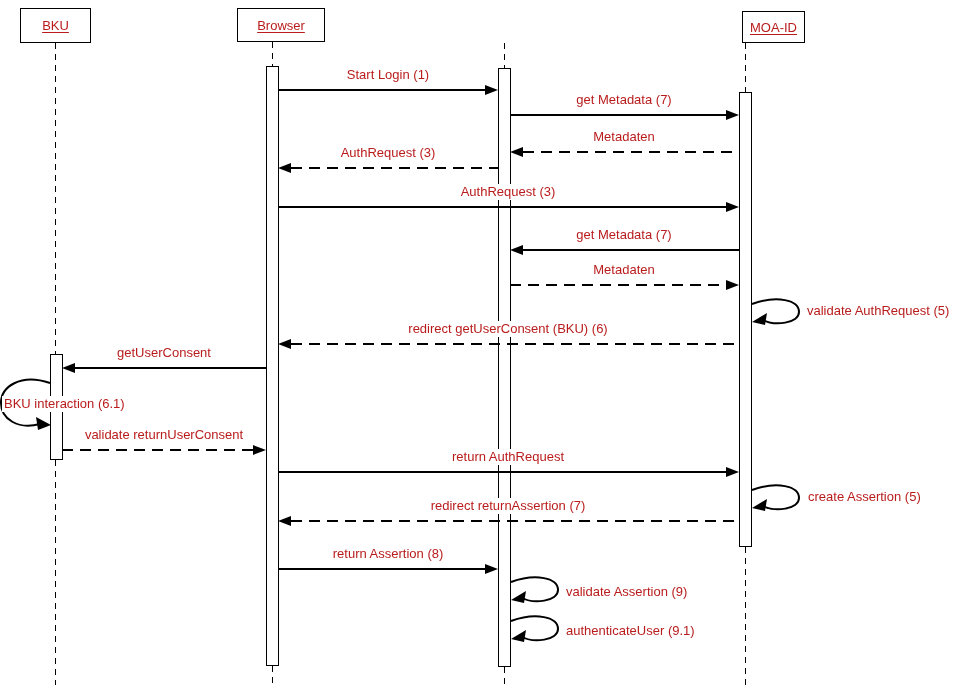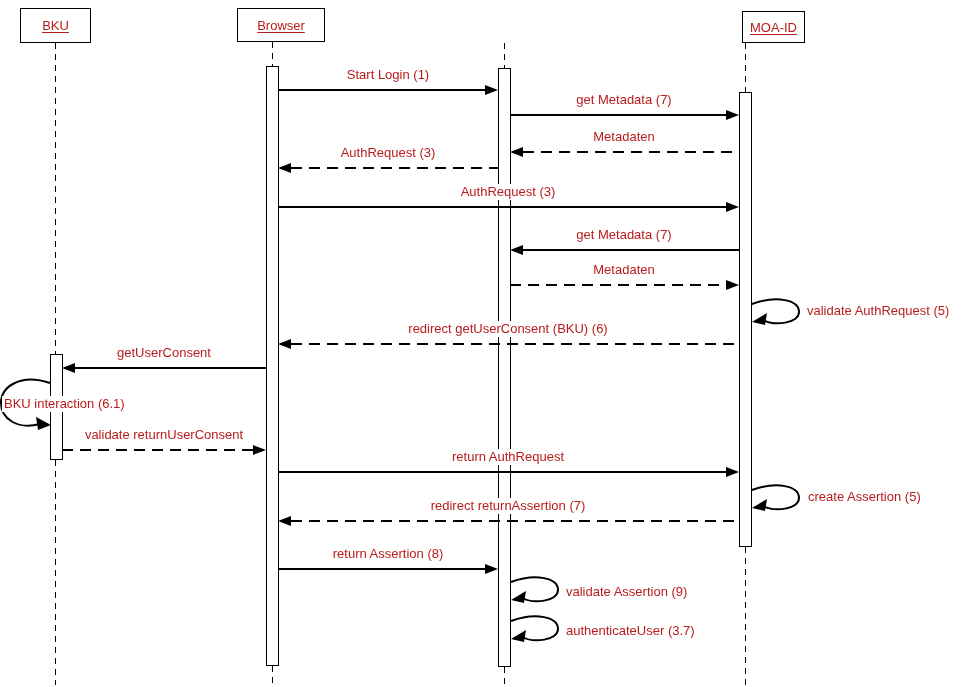--- a/index.html
+++ b/index.html
@@ -163,16 +163,16 @@
       <polygon points="1,24 16,15 14,27" fill="#000"></polygon>
     </svg>
     <div class="llabel" style="left:564px;top:584px">validate Assertion (9)</div>
   </div>
 
   <div>
     <svg class="loop" style="left:510px;top:615px" width="50" height="30" viewBox="0 0 50 30">
       <path d="M 1 6 C 26 -3 48 2 48 14 C 48 25 24 29 10 21" fill="none" stroke="#000" stroke-width="2"></path>
       <polygon points="1,24 16,15 14,27" fill="#000"></polygon>
     </svg>
-    <div class="llabel" style="left:564px;top:623px">authenticateUser (3.7)</div>
+    <div class="llabel" style="left:564px;top:623px">authenticateUser (9.1)</div>
   </div>
 
 </div>
 
 </body></html>

